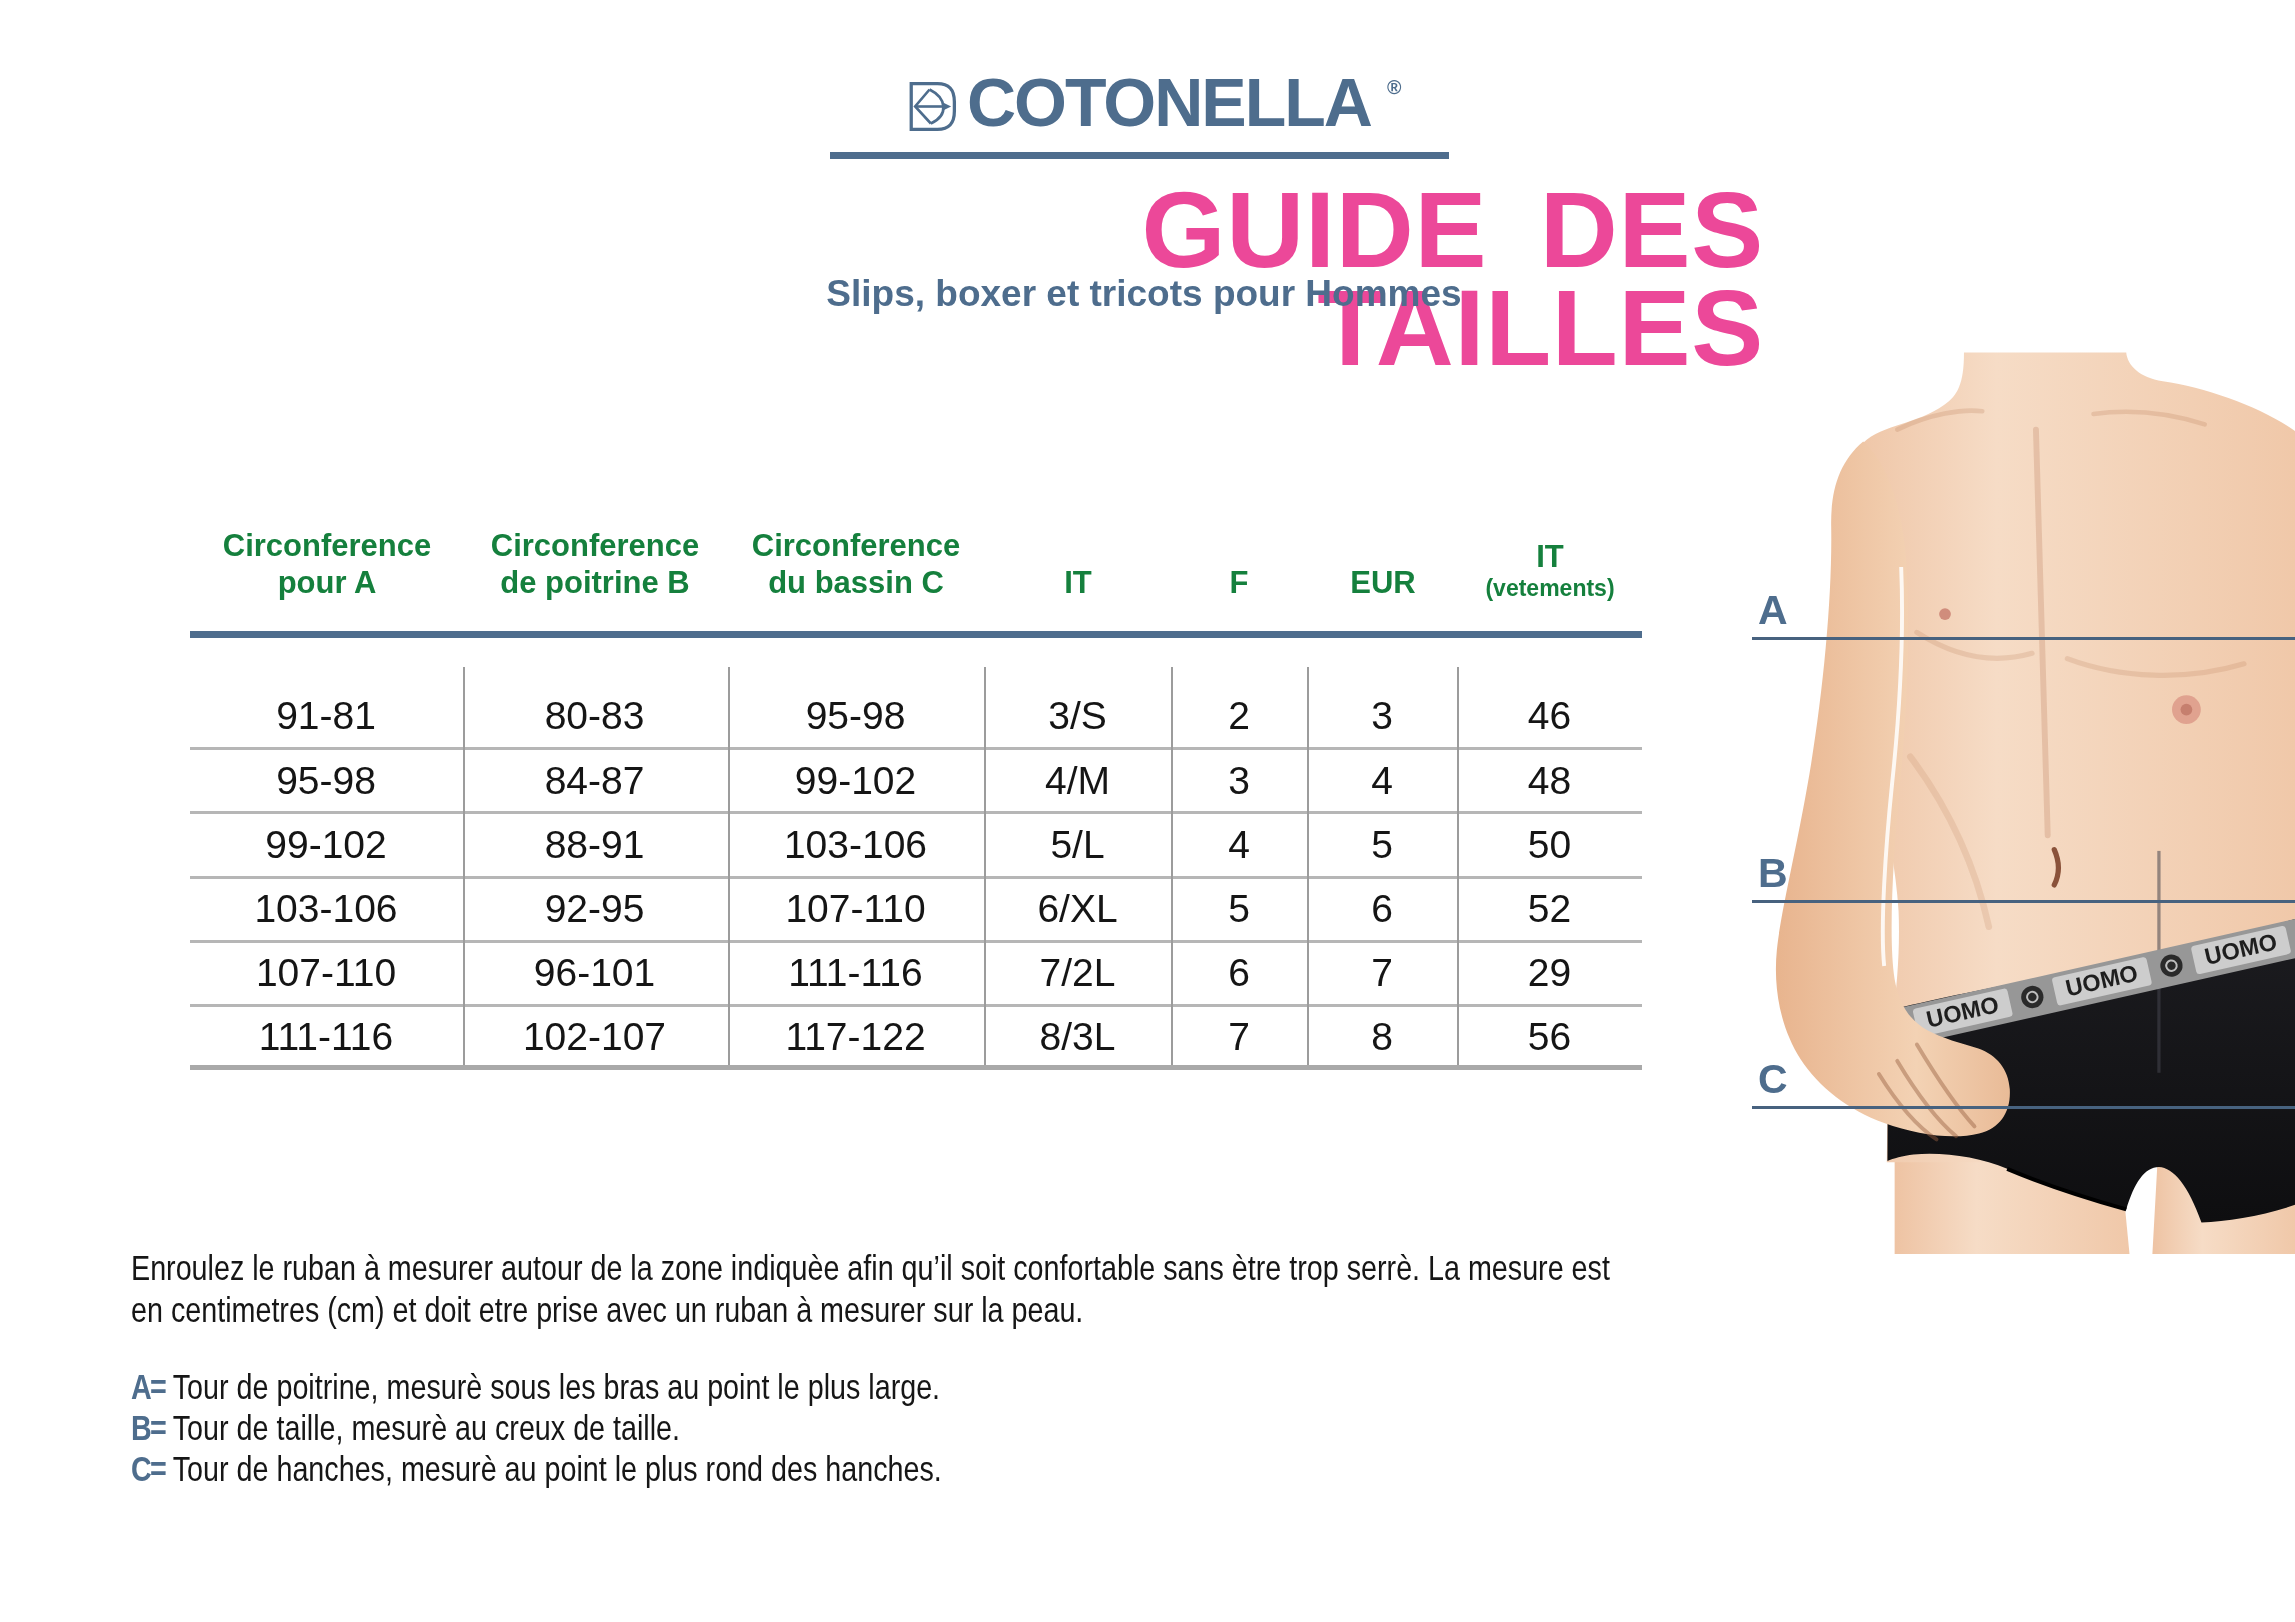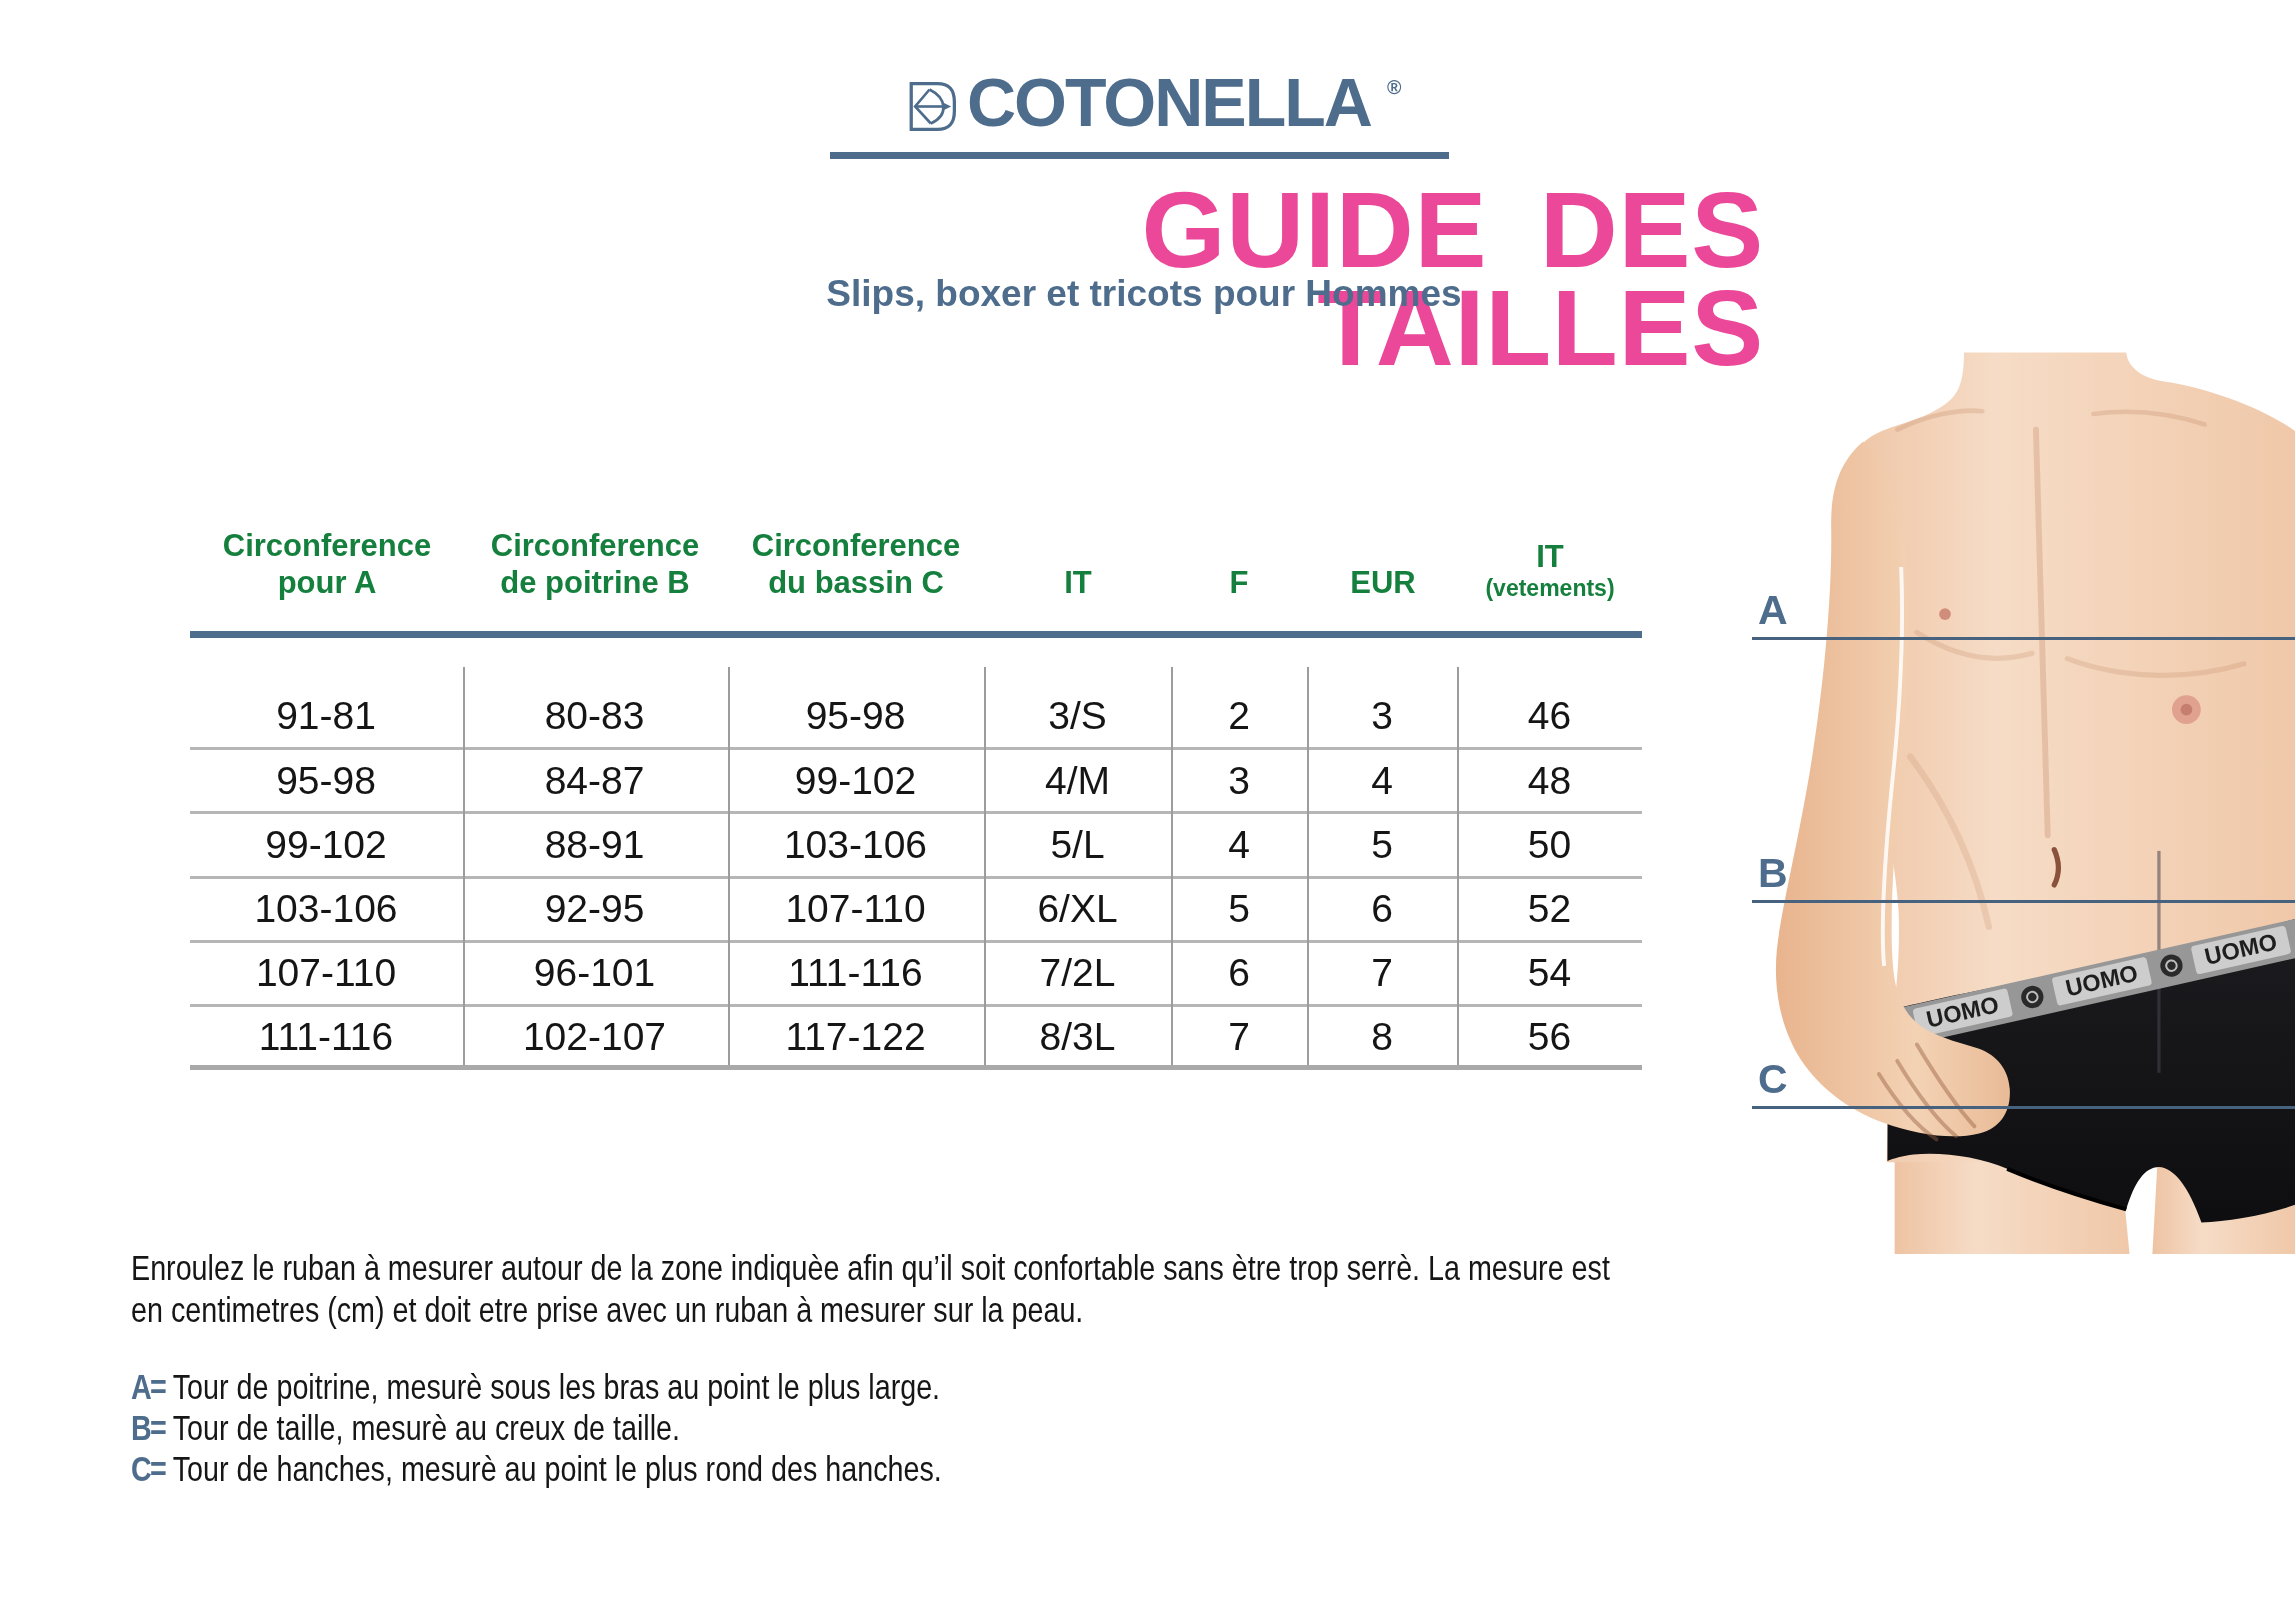--- a/index.html
+++ b/index.html
@@ -122,21 +122,21 @@
         <div class="tcell">6</div>
         <div class="tcell">52</div>
       </div>
       <div class="trow" style="top: 941px;">
         <div class="tcell">107-110</div>
         <div class="tcell">96-101</div>
         <div class="tcell">111-116</div>
         <div class="tcell">7/2L</div>
         <div class="tcell">6</div>
         <div class="tcell">7</div>
-        <div class="tcell">54</div>
+        <div class="tcell">29</div>
       </div>
       <div class="trow" style="top: 1005px;">
         <div class="tcell">111-116</div>
         <div class="tcell">102-107</div>
         <div class="tcell">117-122</div>
         <div class="tcell">8/3L</div>
         <div class="tcell">7</div>
         <div class="tcell">8</div>
         <div class="tcell">56</div>
       </div>

